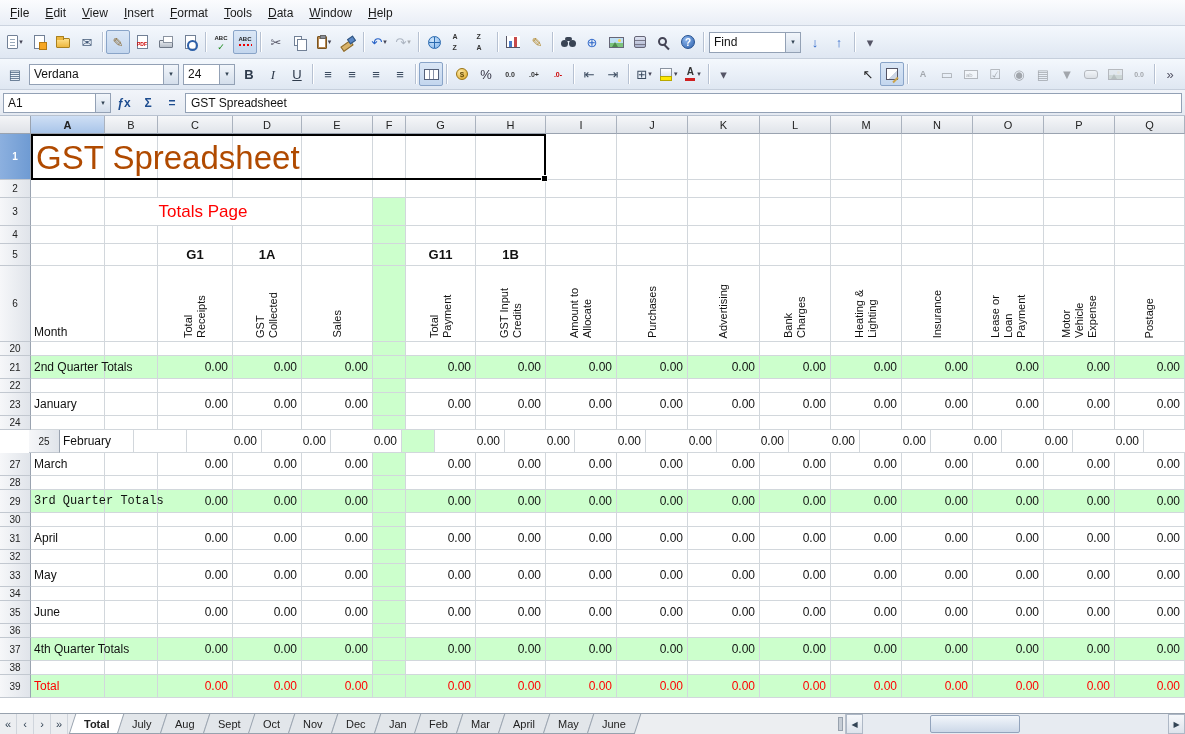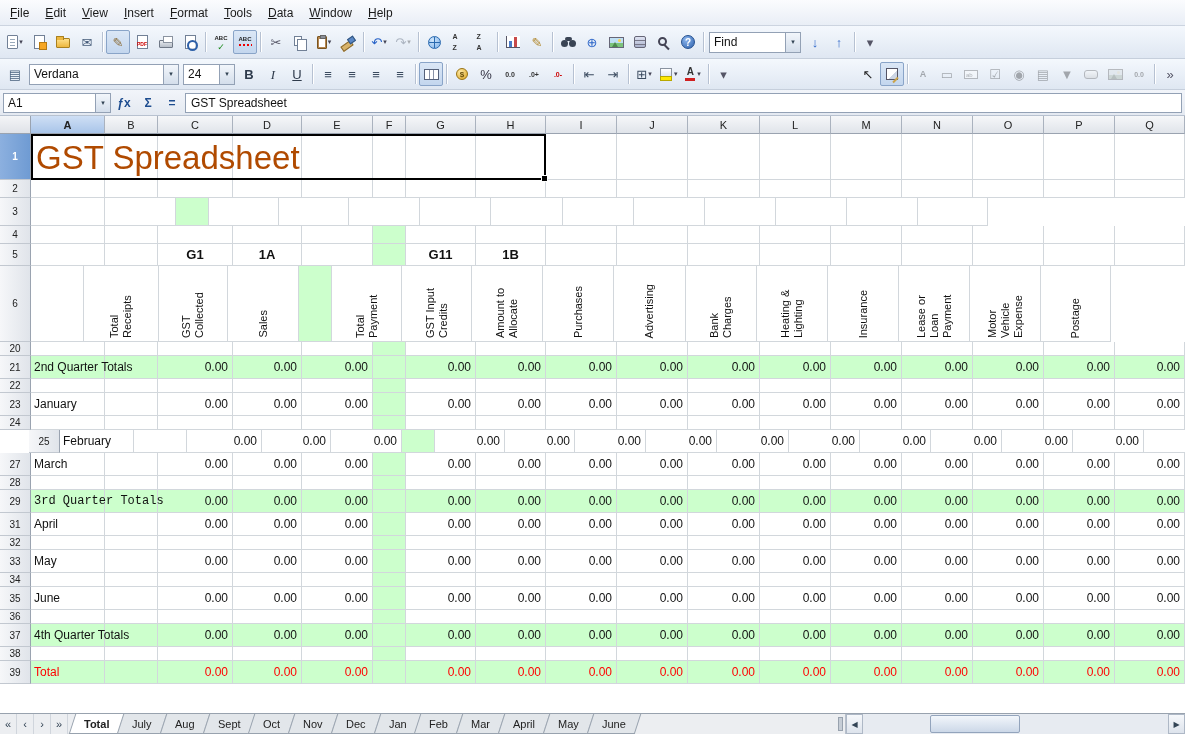--- a/index.html
+++ b/index.html
@@ -483,20 +483,21 @@
             <div class="gcell" style="width: 71px;"></div>
             <div class="gcell" style="width: 71px;"></div>
             <div class="gcell" style="width: 71px;"></div>
             <div class="gcell" style="width: 70px;"></div>
           </div>
         </div>
         <div class="grow" style="height: 28px;">
           <div class="rowhdr">3</div>
           <div class="rowcells">
             <div class="gcell" style="width: 74px;"></div>
+            <div class="gcell totalspage" style="width: 197px;">Totals Page</div>
             <div class="gcell" style="width: 71px;"></div>
             <div class="gcell greenf" style="width: 33px;"></div>
             <div class="gcell" style="width: 70px;"></div>
             <div class="gcell" style="width: 70px;"></div>
             <div class="gcell" style="width: 71px;"></div>
             <div class="gcell" style="width: 71px;"></div>
             <div class="gcell" style="width: 72px;"></div>
             <div class="gcell" style="width: 71px;"></div>
             <div class="gcell" style="width: 71px;"></div>
             <div class="gcell" style="width: 71px;"></div>
@@ -545,20 +546,21 @@
             <div class="gcell" style="width: 71px;"></div>
             <div class="gcell" style="width: 71px;"></div>
             <div class="gcell" style="width: 71px;"></div>
             <div class="gcell" style="width: 71px;"></div>
             <div class="gcell" style="width: 70px;"></div>
           </div>
         </div>
         <div class="grow" style="height: 76px;">
           <div class="rowhdr">6</div>
           <div class="rowcells">
+            <div class="gcell monthcell" style="width: 74px;">Month</div>
             <div class="gcell" style="width: 53px;"></div>
             <div class="gcell rothdr" style="width: 75px;">
               <span class="rot">Total Receipts</span>
             </div>
             <div class="gcell rothdr" style="width: 69px;">
               <span class="rot">GST Collected</span>
             </div>
             <div class="gcell rothdr" style="width: 71px;">
               <span class="rot">Sales</span>
             </div>
@@ -787,20 +789,42 @@
             <div class="gcell green val" style="width: 70px;">0.00</div>
             <div class="gcell green val" style="width: 71px;">0.00</div>
             <div class="gcell green val" style="width: 71px;">0.00</div>
             <div class="gcell green val" style="width: 72px;">0.00</div>
             <div class="gcell green val" style="width: 71px;">0.00</div>
             <div class="gcell green val" style="width: 71px;">0.00</div>
             <div class="gcell green val" style="width: 71px;">0.00</div>
             <div class="gcell green val" style="width: 71px;">0.00</div>
             <div class="gcell green val" style="width: 71px;">0.00</div>
             <div class="gcell green val" style="width: 70px;">0.00</div>
+          </div>
+        </div>
+        <div class="grow" style="height: 14px;">
+          <div class="rowhdr">30</div>
+          <div class="rowcells">
+            <div class="gcell" style="width: 74px;"></div>
+            <div class="gcell" style="width: 53px;"></div>
+            <div class="gcell" style="width: 75px;"></div>
+            <div class="gcell" style="width: 69px;"></div>
+            <div class="gcell" style="width: 71px;"></div>
+            <div class="gcell greenf" style="width: 33px;"></div>
+            <div class="gcell" style="width: 70px;"></div>
+            <div class="gcell" style="width: 70px;"></div>
+            <div class="gcell" style="width: 71px;"></div>
+            <div class="gcell" style="width: 71px;"></div>
+            <div class="gcell" style="width: 72px;"></div>
+            <div class="gcell" style="width: 71px;"></div>
+            <div class="gcell" style="width: 71px;"></div>
+            <div class="gcell" style="width: 71px;"></div>
+            <div class="gcell" style="width: 71px;"></div>
+            <div class="gcell" style="width: 71px;"></div>
+            <div class="gcell" style="width: 70px;"></div>
           </div>
         </div>
         <div class="grow" style="height: 23px;">
           <div class="rowhdr">31</div>
           <div class="rowcells">
             <div class="gcell lbl" style="width: 74px;">April</div>
             <div class="gcell" style="width: 53px;"></div>
             <div class="gcell val" style="width: 75px;">0.00</div>
             <div class="gcell val" style="width: 69px;">0.00</div>
             <div class="gcell val" style="width: 71px;">0.00</div>

